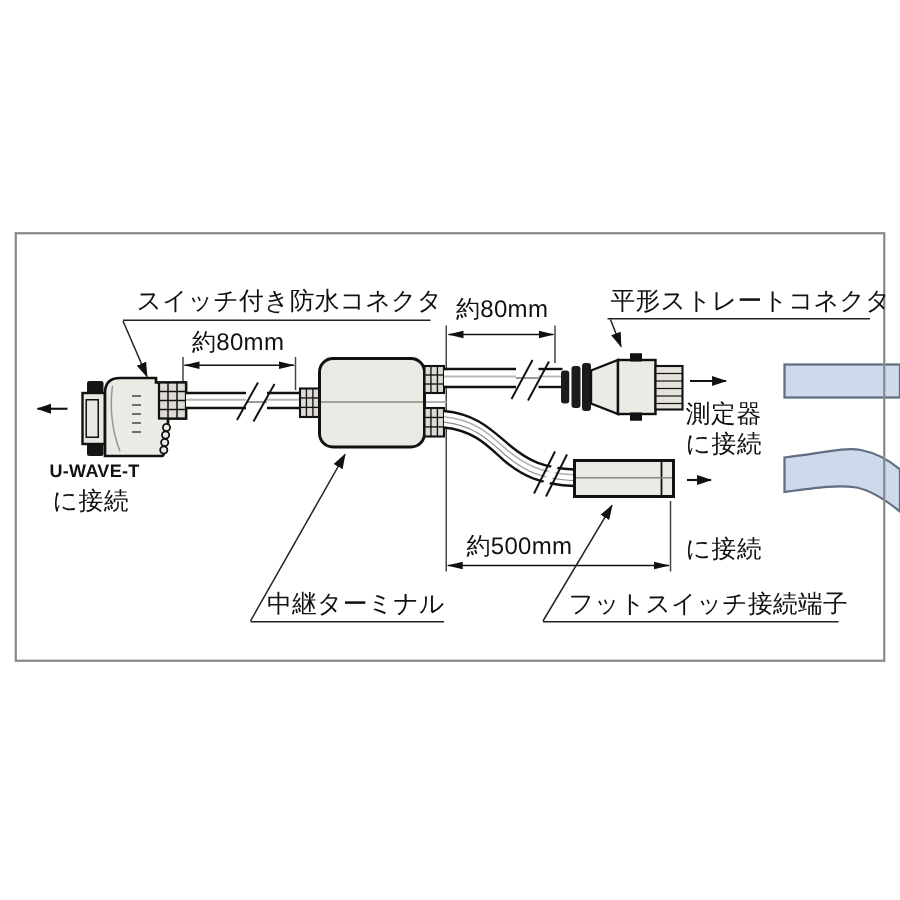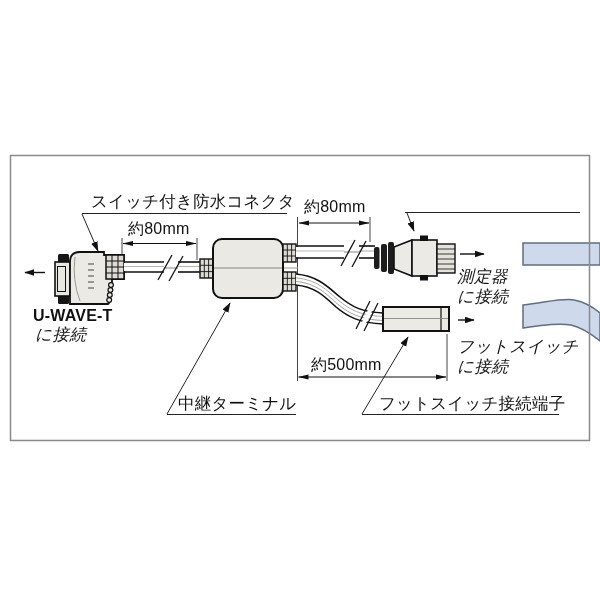--- a/index.html
+++ b/index.html
@@ -6,22 +6,22 @@
   body{
     width:600px;height:600px;position:relative;background:#ffffff;
     font-family:"Liberation Sans","DejaVu Sans",sans-serif;
     color:#111;overflow:hidden;
   }
   .stage{position:absolute;left:0;top:0;width:504px;height:600px;}
   svg{position:absolute;left:0;top:0;}
   .lbl{position:absolute;white-space:nowrap;color:#111;line-height:1.05;}
   .lbl-callout{font-size:16.5px;letter-spacing:.2px;}
   .lbl-dim{font-size:16px;letter-spacing:.2px;}
-  .lbl-conn{font-size:16.5px;letter-spacing:.5px;font-style:italic;}
-  .lbl-bold{font-weight:bold;font-size:16px;letter-spacing:.2px;}
+  .lbl-conn{font-size:16.5px;letter-spacing:.5px;}
+  .lbl-bold{font-weight:bold;font-size:12px;letter-spacing:.2px;}
 </style>
 </head>
 <body>
 
 <div class="stage">
 
 <svg width="600" height="600" viewBox="0 0 600 600">
   <defs>
     <marker id="arrSolid" markerUnits="userSpaceOnUse" markerWidth="12" markerHeight="9" refX="9.3" refY="4" orient="auto">
       <path d="M0,0.6 L10,4 L0,7.4 Z" fill="#111"></path>
@@ -219,33 +219,33 @@
     <g>
       <line x1="458" y1="320" x2="474" y2="320" marker-end="url(#arrSolid)"></line>
     </g>
   </g>
 
   <rect x="10.5" y="155.5" width="579" height="285" fill="none" stroke="#8a8a8a" stroke-width="1.5"></rect>
 </svg>
 
 <div class="lbl lbl-callout" style="left:91px;top:193px;">スイッチ付き防水コネクタ</div>
 
+<div class="lbl lbl-callout" style="left:407px;top:193px;">平形ストレートコネクタ</div>
 
 <div class="lbl lbl-dim" style="left:128px;top:221px;">約80mm</div>
 
 <div class="lbl lbl-dim" style="left:304px;top:199px;">約80mm</div>
 
 <div class="lbl lbl-dim" style="left:311px;top:357px;text-align:right;">約500mm</div>
 
 <div class="lbl lbl-bold" style="left:33px;top:308px;">U-WAVE-T</div>
 <div class="lbl lbl-conn" style="left:35px;top:326px;">に接続</div>
 
 <div class="lbl lbl-conn" style="left:457px;top:268px;">測定器</div>
 <div class="lbl lbl-conn" style="left:457px;top:288px;">に接続</div>
 
-<div class="lbl lbl-conn" style="left:457px;top:338px;">フットスイッチ</div>
 <div class="lbl lbl-conn" style="left:457px;top:358px;">に接続</div>
 
 <div class="lbl lbl-callout" style="left:379px;top:395px;">フットスイッチ接続端子</div>
 
 <div class="lbl lbl-callout" style="left:178px;top:395px;">中継ターミナル</div>
 
 </div>
 
 </body></html>

